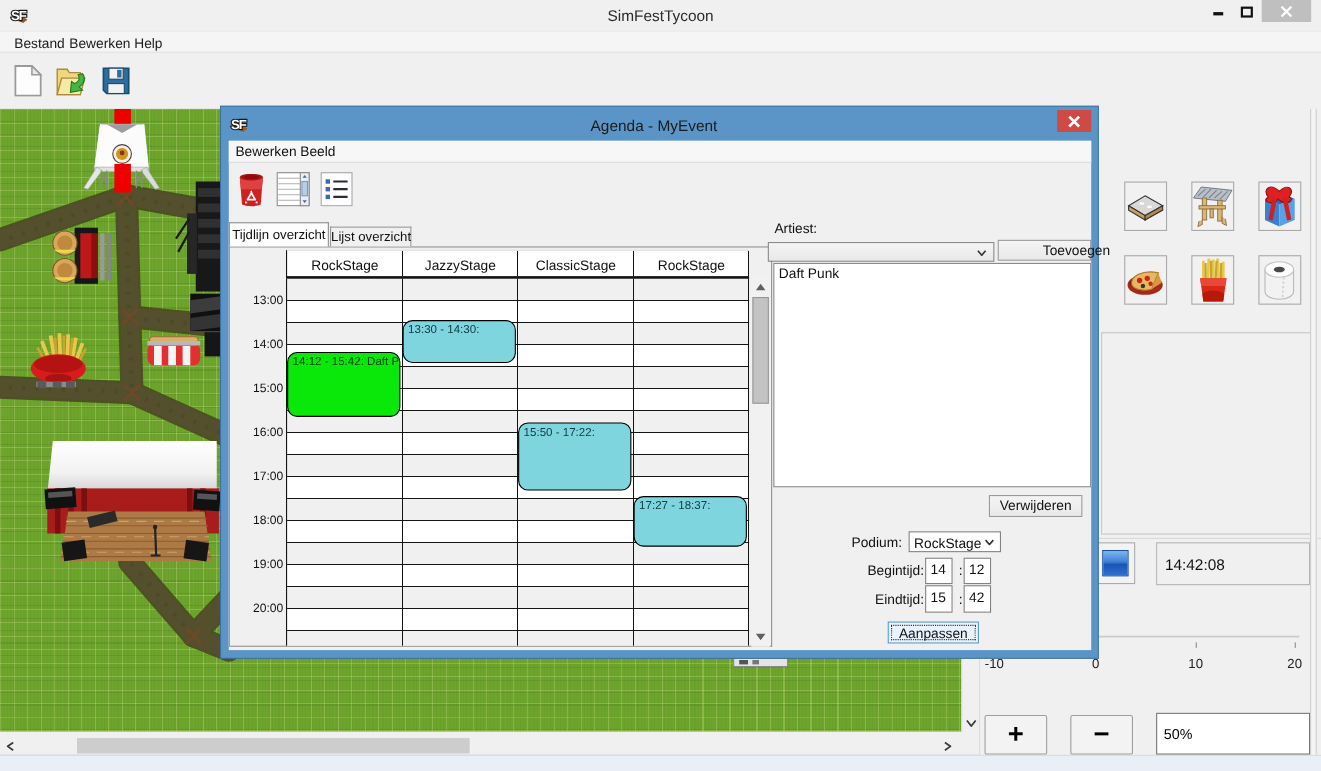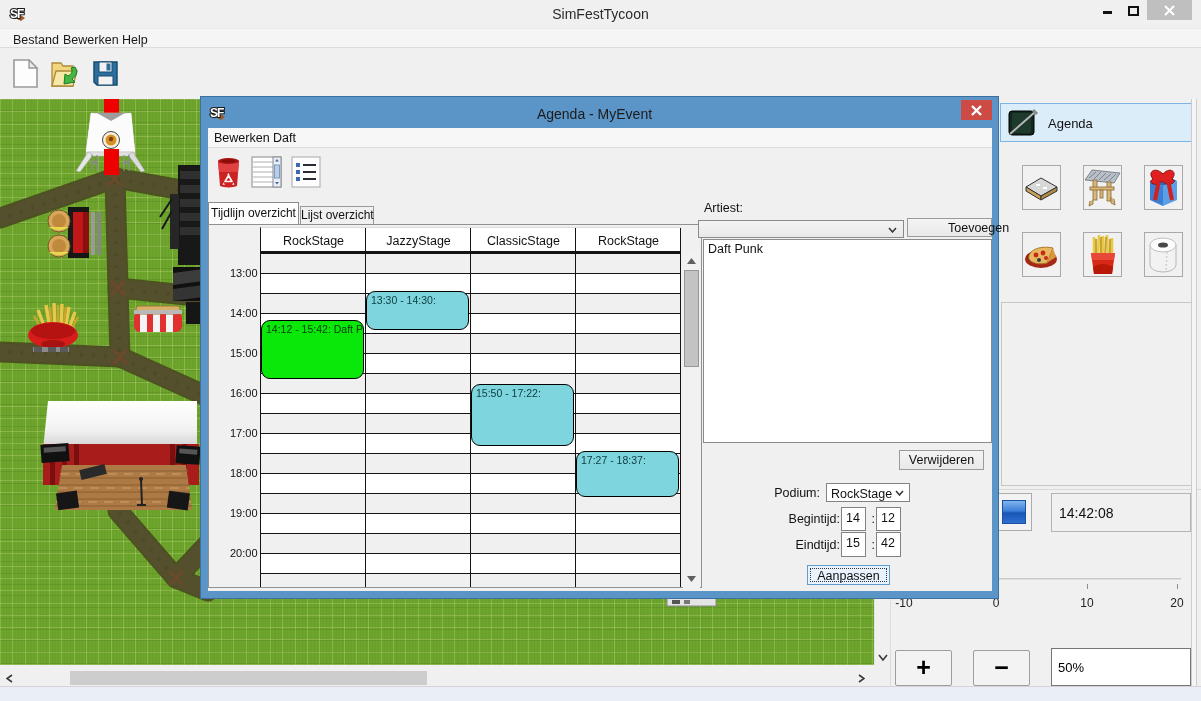--- a/index.html
+++ b/index.html
@@ -332,29 +332,20 @@
       <path d="M6 1 L1 4.5 L6 8" stroke="#3a3a3a" stroke-width="1.6" fill="none"></path>
     </svg>
     <div class="thumb"></div>
     <svg style="position:absolute;left:858px;top:4px;" width="7" height="9" viewBox="0 0 7 9">
       <path d="M1 1 L6 4.5 L1 8" stroke="#3a3a3a" stroke-width="1.6" fill="none"></path>
     </svg>
   </div>
 <div class="abs" id="statusbar"></div>
 
 <div class="abs" id="rpanel">
-  <div class="abs" id="agendabtn">
-    <svg class="abs" style="left:5px;top:3px;" width="34" height="33" viewBox="0 0 34 33">
-      <rect x="3" y="4" width="25" height="24" rx="3" fill="#12281e" stroke="#000"></rect>
-      <rect x="6" y="6" width="19" height="20" rx="2" fill="#1d3a2c"></rect>
-      <path d="M4 27 L29 5" stroke="#b8b8b8" stroke-width="2"></path>
-      <path d="M27 3 L31 7" stroke="#888" stroke-width="3"></path>
-    </svg>
-    <span>Agenda</span>
-  </div>
   <div class="sqbtn" style="left:131px;top:66px;">
       <svg width="37" height="43" viewBox="0 0 37 43">
     <polygon points="18,12 34,21 18,30 3,21" fill="#d8d8d8" stroke="#333"></polygon>
     <polygon points="3,21 18,30 18,34 3,25" fill="#c8a25e" stroke="#333"></polygon>
     <polygon points="34,21 18,30 18,34 34,25" fill="#b08a48" stroke="#333"></polygon>
     <rect x="13" y="18" width="4" height="2" fill="#fff"></rect>
         <rect x="20" y="21" width="4" height="2" fill="#fff"></rect>
   </svg>
     </div>
   <div class="sqbtn" style="left:192px;top:66px;">
@@ -460,21 +451,21 @@
     <div class="t">Agenda - MyEvent</div>
   </div>
   <div class="abs" id="dlgclose">
       <svg width="13" height="13" viewBox="0 0 13 13">
         <path d="M2 2 L11 11 M11 2 L2 11" stroke="#fff" stroke-width="2.4"></path>
       </svg>
     </div>
   <div class="abs" id="dlgclient">
     <div class="abs" id="dmenu">
         <span style="left:6px;">Bewerken</span>
-        <span style="left:65px;">Daft</span>
+        <span style="left:65px;">Beeld</span>
       </div>
 
     <svg class="abs" style="left:9px;top:30px;" width="23" height="31" viewBox="0 0 23 31">
       <path d="M1 3 L22 3 L20 28 A10 3 0 0 1 3 28 Z" fill="#cc2222"></path>
       <path d="M1 3 L22 3 L21 14 L2 14 Z" fill="#e04040"></path>
       <ellipse cx="11.5" cy="3" rx="10.5" ry="3" fill="#a81414"></ellipse>
       <ellipse cx="11.5" cy="3" rx="7" ry="1.8" fill="#8c0c0c"></ellipse>
       <path d="M8 23.5 L11.5 17.5 L15 23.5 Z" fill="none" stroke="#fff" stroke-width="1.7" stroke-linejoin="round" opacity=".95"></path>
       <path d="M10 16.5 l2 -1.5 0.5 2.5 Z M6.2 24.5 l-0.5 2.4 2.4 -0.3 Z M16.8 24.5 l0.5 2.4 -2.4 -0.3 Z" fill="#fff" opacity=".95"></path>
     </svg>

